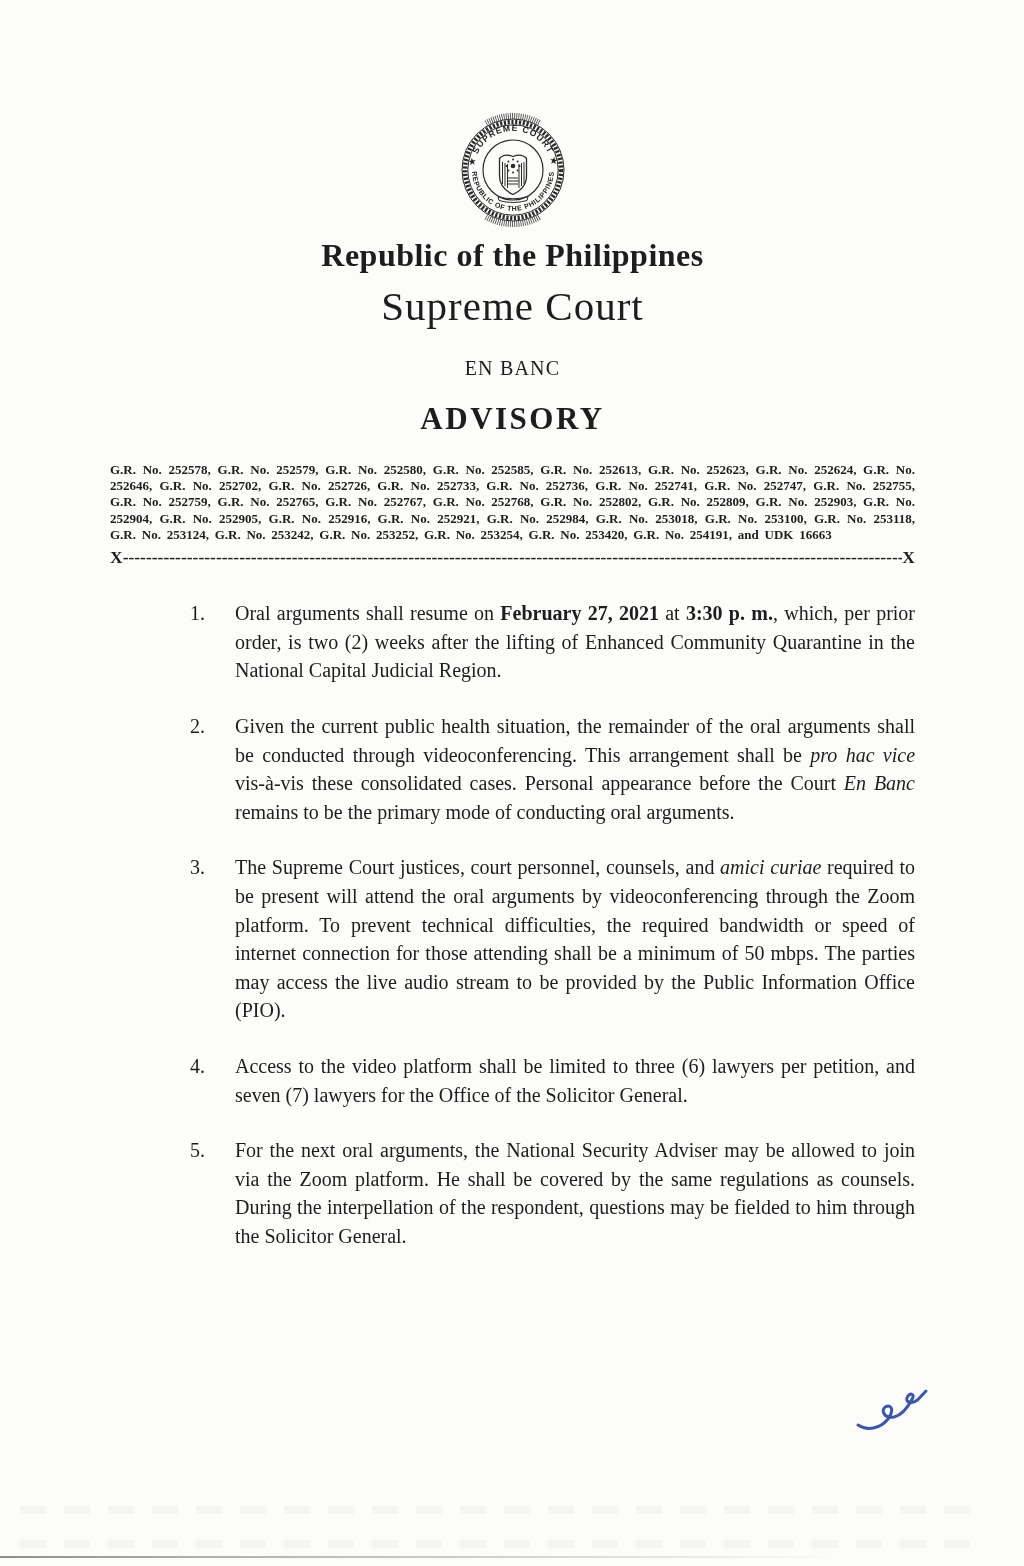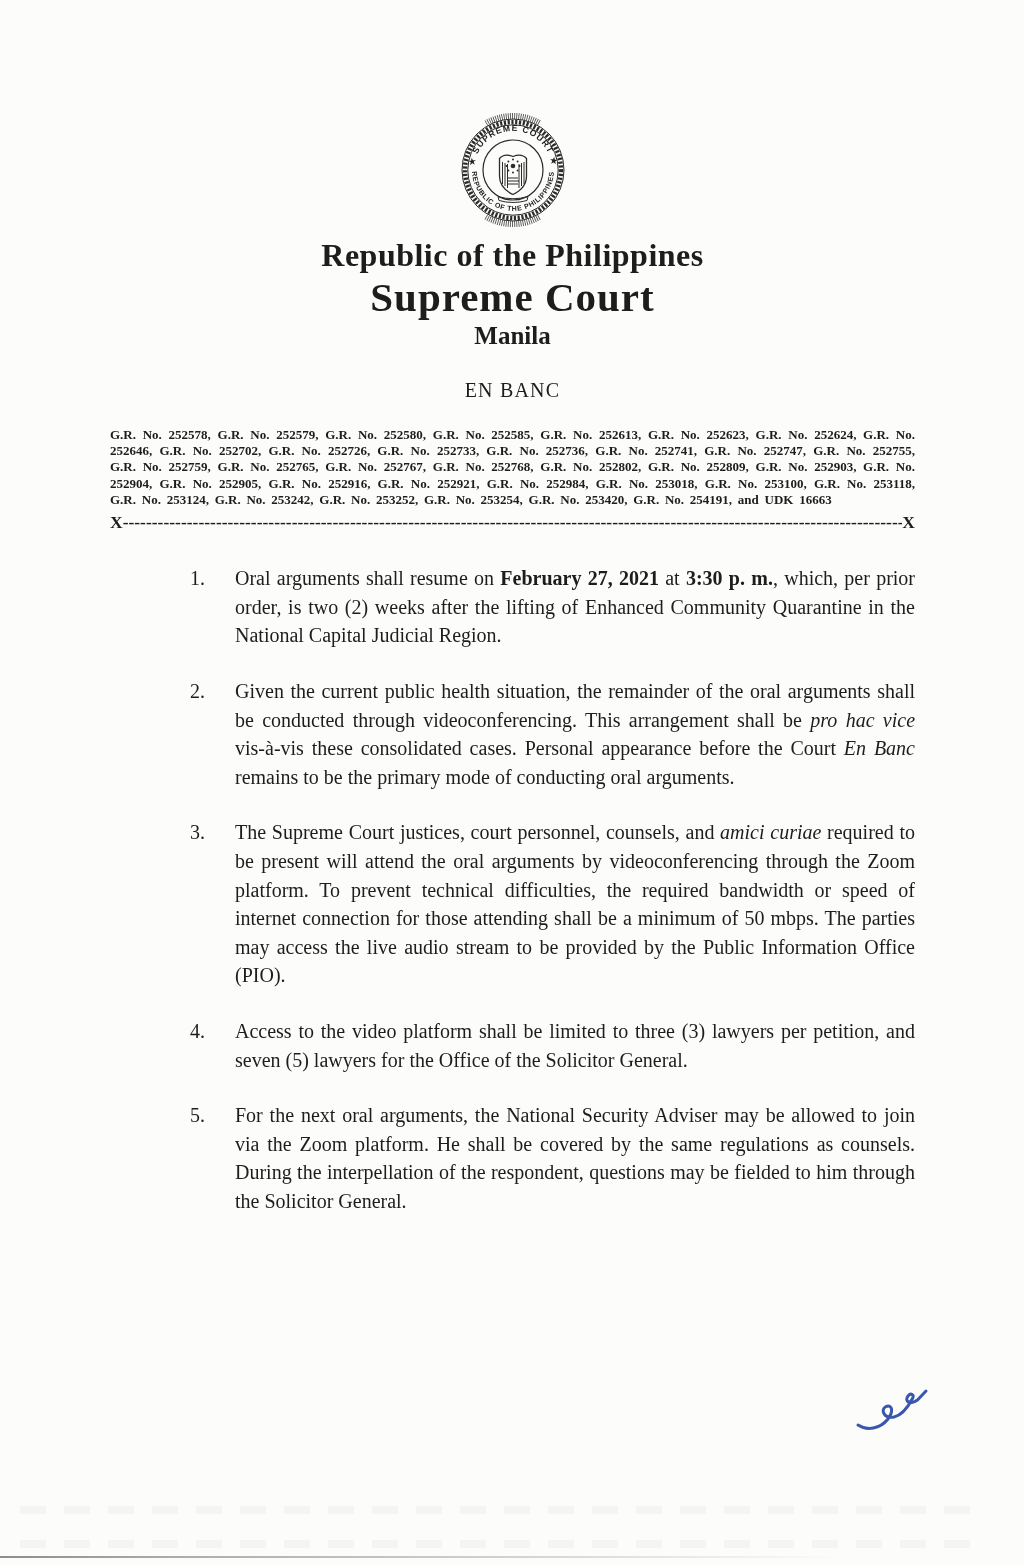--- a/index.html
+++ b/index.html
@@ -13,21 +13,21 @@
     color:#1d1d1d;
     overflow:hidden;
   }
   .content { padding:110px 109px 0 110px; }
 
   .seal-wrap { display:flex; justify-content:center; margin-bottom:8px; }
   .seal-wrap svg { display:block; }
 
   .hdr { text-align:center; }
   .hdr-republic { font-size:32px; font-weight:bold; line-height:1.08; letter-spacing:0.5px; }
-  .hdr-court    { font-size:41px; font-weight:bold; line-height:1.05; margin-top:3px; letter-spacing:1px; }
+  .hdr-court    { font-size:41px; font-weight:normal; line-height:1.05; margin-top:12px; letter-spacing:1px; }
   .hdr-manila   { font-size:25px; font-weight:bold; margin-top:3px; }
 
   .en-banc  { text-align:center; margin-top:29px; font-size:20px; letter-spacing:1.2px; }
   .advisory { text-align:center; margin-top:21px; font-size:31px; font-weight:bold; letter-spacing:2.5px; }
 
   .gr-block {
     margin-top:25px;
     font-weight:bold;
     font-size:13px;
     line-height:1.26;
@@ -118,23 +118,23 @@
               <circle cx="55.4" cy="51.4" r="1"></circle>
           </g>
 
           <path d="M 45 86.5 Q 60 91 75 86.5 L 74 90.5 Q 60 94.5 46 90.5 Z" stroke-width="1"></path>
         </g>
       </svg>
     </div>
 
     <div class="hdr hdr-republic">Republic of the Philippines</div>
     <div class="hdr hdr-court">Supreme Court</div>
-    <div class="hdr hdr-manila">Manila</div>
 
     <div class="en-banc">EN BANC</div>
+    <div class="advisory">ADVISORY</div>
 
     <div class="gr-block">G.R. No. 252578, G.R. No. 252579, G.R. No. 252580, G.R. No. 252585, G.R. No. 252613, G.R. No. 252623, G.R. No. 252624, G.R. No. 252646, G.R. No. 252702, G.R. No. 252726, G.R. No. 252733, G.R. No. 252736, G.R. No. 252741, G.R. No. 252747, G.R. No. 252755, G.R. No. 252759, G.R. No. 252765, G.R. No. 252767, G.R. No. 252768, G.R. No. 252802, G.R. No. 252809, G.R. No. 252903, G.R. No. 252904, G.R. No. 252905, G.R. No. 252916, G.R. No. 252921, G.R. No. 252984, G.R. No. 253018, G.R. No. 253100, G.R. No. 253118, G.R. No. 253124, G.R. No. 253242, G.R. No. 253252, G.R. No. 253254, G.R. No. 253420, G.R. No. 254191, and UDK 16663</div>
 
     <div class="x-sep">
       <span>X</span>
       <span class="dashes">--------------------------------------------------------------------------------------------------------------------------------------------</span>
       <span>X</span>
     </div>
 
 
@@ -146,21 +146,21 @@
       <div class="item">
         <span class="item-num">2.</span>
         <div class="item-body"><span>Given the current public health situation, the remainder of the oral arguments shall be conducted through videoconferencing. This arrangement shall be </span><span style="font-style: italic;">pro hac vice</span><span> vis-à-vis these consolidated cases. Personal appearance before the Court </span><span style="font-style: italic;">En Banc</span><span> remains to be the primary mode of conducting oral arguments.</span></div>
       </div>
       <div class="item">
         <span class="item-num">3.</span>
         <div class="item-body"><span>The Supreme Court justices, court personnel, counsels, and </span><span style="font-style: italic;">amici curiae</span><span> required to be present will attend the oral arguments by videoconferencing through the Zoom platform. To prevent technical difficulties, the required bandwidth or speed of internet connection for those attending shall be a minimum of 50 mbps. The parties may access the live audio stream to be provided by the Public Information Office (PIO).</span></div>
       </div>
       <div class="item">
         <span class="item-num">4.</span>
-        <div class="item-body"><span>Access to the video platform shall be limited to three (3) lawyers per petition, and seven (5) lawyers for the Office of the Solicitor General.</span></div>
+        <div class="item-body"><span>Access to the video platform shall be limited to three (6) lawyers per petition, and seven (7) lawyers for the Office of the Solicitor General.</span></div>
       </div>
       <div class="item">
         <span class="item-num">5.</span>
         <div class="item-body"><span>For the next oral arguments, the National Security Adviser may be allowed to join via the Zoom platform. He shall be covered by the same regulations as counsels. During the interpellation of the respondent, questions may be fielded to him through the Solicitor General.</span></div>
       </div>
     </div>
   </div>
 
   <div class="signature">
     <svg width="96" height="62" viewBox="0 0 96 62">

